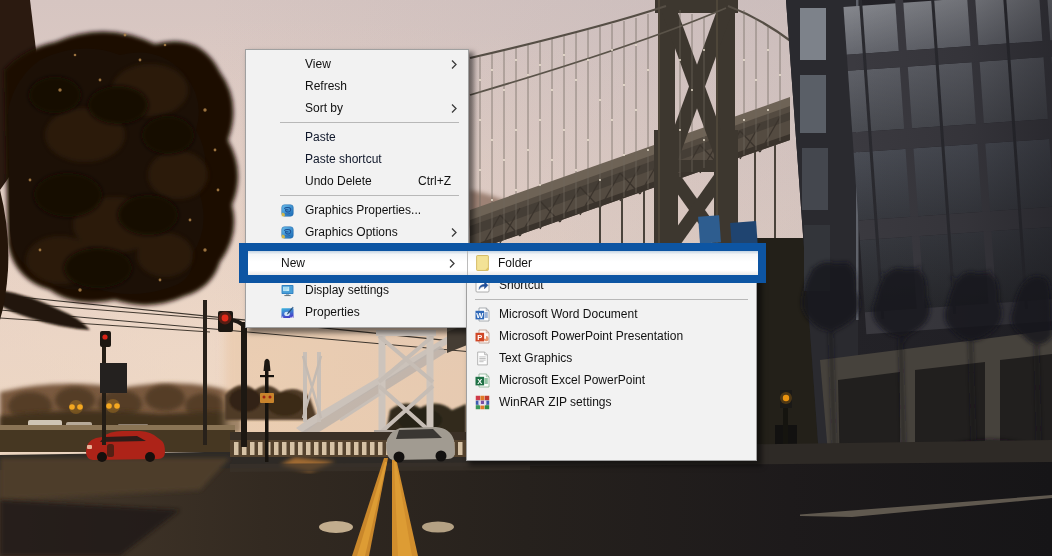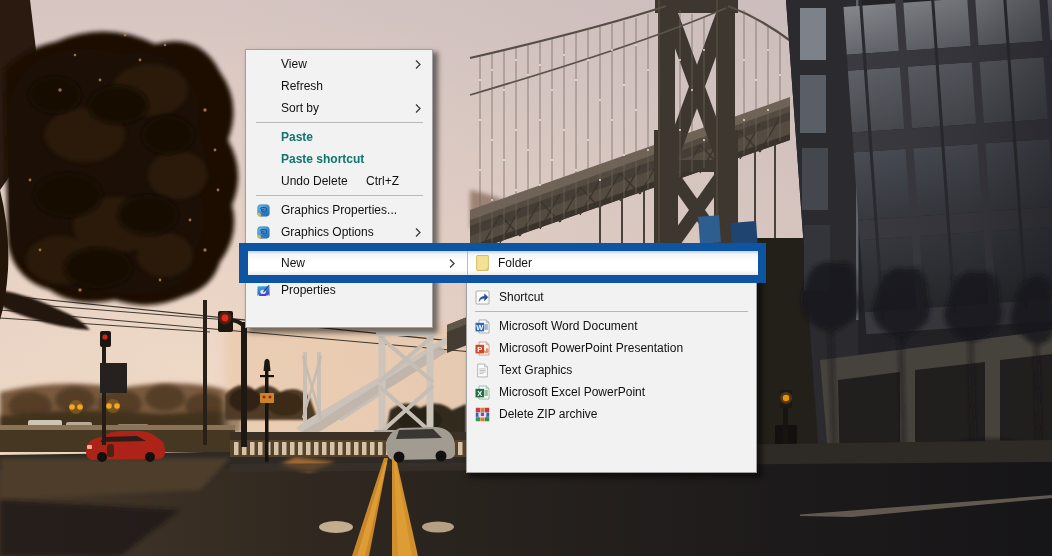--- a/index.html
+++ b/index.html
@@ -2,22 +2,22 @@
 <html><head>
 <meta charset="utf-8">
 <style>
 html,body{margin:0;padding:0;}
 body{width:1052px;height:556px;overflow:hidden;position:relative;font-family:"Liberation Sans",sans-serif;background:#d8c5be;}
 #bg{position:absolute;left:0;top:0;}
 .menu{position:absolute;background:#f2f2f2;border:1px solid #a0a0a0;box-sizing:border-box;box-shadow:4px 4px 5px 1px rgba(0,0,0,0.5);font-size:12px;color:#111;}
 .mi{height:22px;line-height:22px;position:relative;white-space:nowrap;}
 .mi .txt{position:absolute;left:35px;top:0;}
 .sub .mi .txt{position:absolute;left:32px;top:0;}
-.mi .accel{position:absolute;right:33px;top:0;text-align:right;}
-.mi.dis{color:#0f766e;font-weight:bold;}
+.mi .accel{position:absolute;right:17px;top:0;text-align:right;}
+.mi.dis{color:#0f172a;}
 .sep{height:7px;position:relative;}
 .sep:after{content:"";position:absolute;left:10px;right:9px;top:3px;height:1px;background:#b8b8b8;}
 .sub .sep:after{left:8px;right:8px;}
 .arrow{position:absolute;right:11px;top:6.5px;width:6px;height:9px;}
 .ic{position:absolute;left:11px;top:4.5px;width:13px;height:13px;}
 .sub .ic{left:8px;top:3.5px;width:15px;height:15px;}
 #bluebox{position:absolute;left:239px;top:243px;width:527px;height:40px;background:#0d55a3;z-index:30;}
 #bbinner{position:absolute;left:9px;top:8px;width:510px;height:24px;background:linear-gradient(#c4d4e3 0%,#f4f6f8 14%,#ffffff 45%,#ffffff 80%,#e9e9e9 100%);}
 #bbinner .div{position:absolute;left:218.5px;top:0;width:1px;height:100%;background:#bbbbbb;}
 #nbtxt{position:absolute;left:33px;top:4px;line-height:16px;font-size:12px;color:#111;}
@@ -484,21 +484,21 @@
 <circle cx="80" cy="290" r="1.7"></circle>
         <circle cx="160" cy="280" r="1.4"></circle>
         <circle cx="218" cy="190" r="1.4"></circle>
 <circle cx="125" cy="35" r="1.4"></circle>
         <circle cx="75" cy="55" r="1.3"></circle>
         <circle cx="165" cy="45" r="1.3"></circle>
 </g>
 </g>
 </svg>
 
-<div class="menu" id="mainmenu" style="left:245px;top:49px;width:188px;height:279px;padding-top:3px;">
+<div class="menu" id="mainmenu" style="left:245px;top:49px;width:224px;height:279px;padding-top:3px;padding-left:24px;">
   <div class="mi">
       <span class="txt">View</span>
       <svg class="arrow" viewBox="0 0 6 9">
         <path d="M1,0.5 L5,4.5 L1,8.5" stroke="#3c3c3c" stroke-width="1.3" fill="none"></path>
       </svg>
     </div>
   <div class="mi">
       <span class="txt">Refresh</span>
     </div>
   <div class="mi">
@@ -550,41 +550,52 @@
       <span class="txt">Graphics Options</span>
       <svg class="arrow" viewBox="0 0 6 9">
         <path d="M1,0.5 L5,4.5 L1,8.5" stroke="#3c3c3c" stroke-width="1.3" fill="none"></path>
       </svg>
     </div>
   <div class="sep"></div>
   <div class="mi">
       <span class="txt">New</span>
     </div>
   <div class="sep"></div>
+  <div class="mi">
+      <svg class="ic" viewBox="0 0 14 14">
+        <rect x="0.6" y="1.2" width="12.8" height="9.6" rx="0.8" fill="#2e7fc0"></rect>
+        <rect x="1.5" y="2.1" width="11" height="7.8" fill="#4aa0d8"></rect>
+        <rect x="2.3" y="3" width="6.5" height="4.6" fill="#c8ecf8"></rect>
+        <path d="M3,4 h5 M3,5.2 h5 M3,6.4 h3" stroke="#7ec8e8" stroke-width="0.7"></path>
+        <path d="M5.5,10.8 L8.5,10.8 L9,12 L5,12 Z" fill="#9ab0c0"></path>
+        <rect x="3.6" y="12" width="6.8" height="1" fill="#5b6a74"></rect>
+      </svg>
+      <span class="txt">Display settings</span>
+    </div>
   <div class="mi">
       <svg class="ic" viewBox="0 0 14 14">
         <defs>
           <linearGradient id="pers" x1="0" y1="0" x2="0.3" y2="1">
             <stop offset="0" stop-color="#3bb6dc"></stop>
             <stop offset="1" stop-color="#4440c8"></stop>
           </linearGradient>
         </defs>
         <rect x="0.5" y="2.5" width="13" height="10.5" rx="0.8" fill="url(#pers)"></rect>
         <ellipse cx="6.5" cy="8.5" rx="3" ry="2.2" fill="#e8f6fc" opacity="0.9"></ellipse>
         <circle cx="1.8" cy="12" r="0.7" fill="#fff"></circle>
         <circle cx="10.8" cy="12.2" r="0.7" fill="#fff"></circle>
         <circle cx="12.4" cy="12" r="0.6" fill="#fff"></circle>
         <path d="M12.6,0.8 L7,7.5 L6.2,9.3 L8,8.4 L13.4,1.9 Z" fill="#274b77"></path>
         <path d="M12.6,0.8 L13.4,1.9 L12.6,2.9 L11.7,1.9 Z" fill="#5b82ad"></path>
       </svg>
       <span class="txt">Properties</span>
     </div>
 </div>
 
-<div class="menu sub" id="submenu" style="left:466px;top:260px;width:291px;height:213px;padding-top:3px;">
+<div class="menu sub" id="submenu" style="left:466px;top:248px;width:291px;height:213px;padding-top:3px;">
   <div class="mi">
       <span class="txt">Folder</span>
     </div>
   <div class="mi">
       <svg class="ic" viewBox="0 0 15 15">
         <rect x="1" y="1" width="13" height="13" rx="1" fill="#fdfdfd" stroke="#9a9a9a" stroke-width="0.8"></rect>
         <path d="M4,11.5 Q4.2,6.5 9.5,6.3 L9.5,3.8 L13,7.3 L9.5,10.8 L9.5,8.3 Q5.8,8.2 4,11.5 Z" fill="#1e4e9c" stroke="#163c78" stroke-width="0.4"></path>
       </svg>
       <span class="txt">Shortcut</span>
     </div>
@@ -634,21 +645,21 @@
         <rect x="5.4" y="0.8" width="4.0" height="4.4" fill="#e07b28"></rect>
         <rect x="9.8" y="0.8" width="4.4" height="4.4" fill="#c23b2e"></rect>
         <rect x="0.8" y="5.6" width="4.2" height="4.2" fill="#3a5cb0"></rect>
         <rect x="5.4" y="5.6" width="4.0" height="4.2" fill="#7a4ea0"></rect>
         <rect x="9.8" y="5.6" width="4.4" height="4.2" fill="#3a5cb0"></rect>
         <rect x="0.8" y="10.2" width="4.2" height="4" fill="#39975a"></rect>
         <rect x="5.4" y="10.2" width="4.0" height="4" fill="#e07b28"></rect>
         <rect x="9.8" y="10.2" width="4.4" height="4" fill="#2e8c46"></rect>
         <path d="M3.4,5.6 L3.4,9 Q3.4,10.4 5.2,10.4 L9.6,10.4 Q11.4,10.4 11.4,9 L11.4,5.6 L9,5.6 L9,8.4 Q9,9 8.4,9 L6.4,9 Q5.8,9 5.8,8.4 L5.8,5.6 Z" fill="#e8e2f2" opacity="0.95"></path>
       </svg>
-      <span class="txt">Delete ZIP archive</span>
+      <span class="txt">WinRAR ZIP settings</span>
     </div>
 </div>
 
 <div id="bluebox">
   <div id="bbinner">
     <div class="div"></div>
     <span id="nbtxt">New</span>
     <svg id="nbarrow" viewBox="0 0 6 9">
         <path d="M1,0.5 L5,4.5 L1,8.5" stroke="#3c3c3c" stroke-width="1.3" fill="none"></path>
       </svg>

